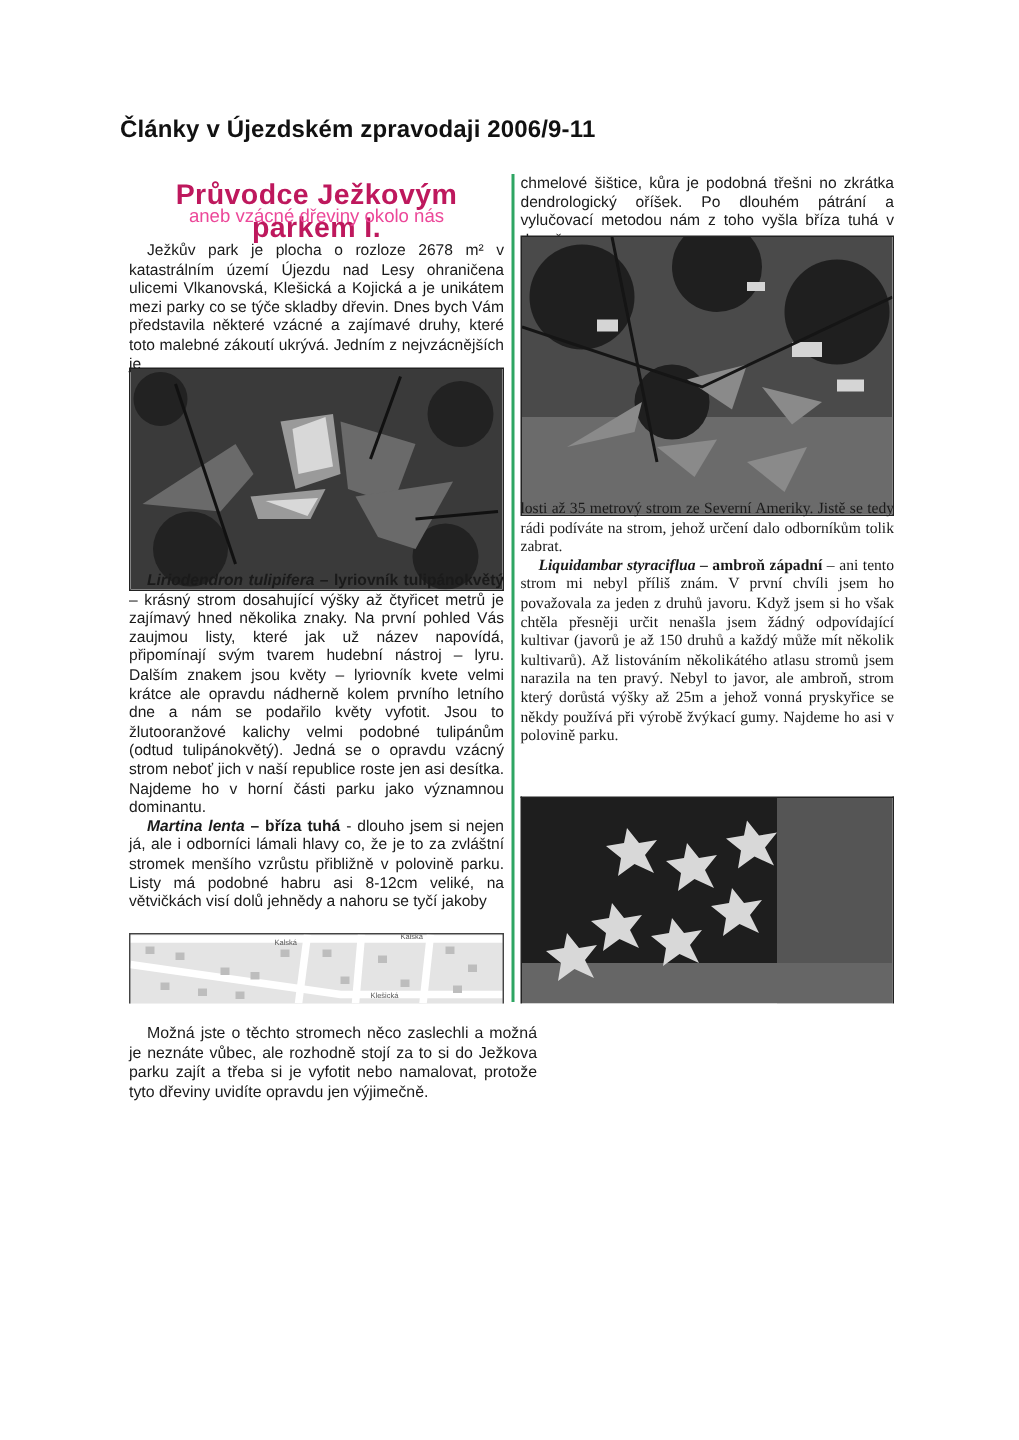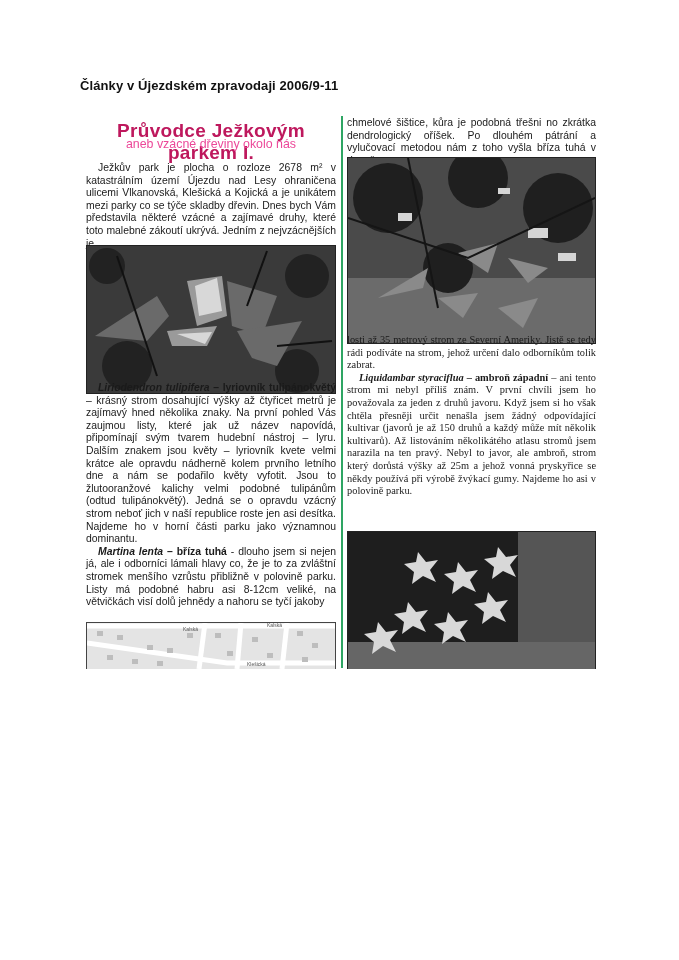--- a/index.html
+++ b/index.html
@@ -1,18 +1,18 @@
 <!DOCTYPE html>
 <html><head>
 <meta charset="utf-8">
 <style>
   html, body { margin: 0; padding: 0; background: #ffffff; }
   body { width: 679px; height: 960px; position: relative; overflow: hidden;
          font-family: "Liberation Sans", sans-serif; color: #1a1a1a; }
-  .page-title { position: absolute; left: 80px; top: 78px; font-size: 13px; font-weight: bold;
+  .page-title { position: absolute; left: 80px; top: 78px; font-size: 16px; font-weight: bold;
                 color: #111; letter-spacing: 0.1px; white-space: nowrap; }
   .col { position: absolute; font-size: 10.4px; line-height: 12.6px; text-align: justify; }
   .col p { margin: 0; }
   .indent { text-indent: 12px; }
   .col-left { left: 86px; width: 250px; }
   .col-right { left: 347px; width: 249px; }
   .divider { position: absolute; left: 341px; top: 116px; width: 2px; height: 552px; background: #2ea563; }
   .article-title { position: absolute; left: 86px; top: 120px; width: 250px; text-align: center;
                    color: #be185d; font-weight: bold; font-size: 19px; letter-spacing: 0.3px; }
   .article-subtitle { position: absolute; left: 86px; top: 137px; width: 250px; text-align: center;
@@ -108,20 +108,21 @@
         <rect x="45" y="36" width="6" height="5"></rect>
         <rect x="70" y="38" width="6" height="5"></rect>
     </g>
   </svg>
   <span class="map-label" style="left:96px; top:3px;">Kalská</span>
   <span class="map-label" style="left:180px; top:-1px;">Kalská</span>
   <span class="map-label" style="left:160px; top:38px;">Klešická</span>
 </div>
 
 <div class="foot">
+  <p class="indent">Možná jste o těchto stromech něco zaslechli a možná je neznáte vůbec, ale rozhodně stojí za to si do Ježkova parku zajít a třeba si je vyfotit nebo namalovat, protože tyto dřeviny uvidíte opravdu jen výjimečně.</p>
 </div>
 
 <div class="col col-right" style="top:117px;">
   <p>chmelové šištice, kůra je podobná třešni no zkrátka dendrologický oříšek. Po dlouhém pátrání a vylučovací metodou nám z toho vyšla bříza tuhá v dospě-</p>
 </div>
 
 <div class="photo" style="left:347px; top:157px; width:247px; height:185px;">
   <svg viewBox="0 0 247 185" preserveAspectRatio="none">
     <rect width="247" height="185" fill="#4a4a4a"></rect>
     <rect y="120" width="247" height="65" fill="#6b6b6b"></rect>

